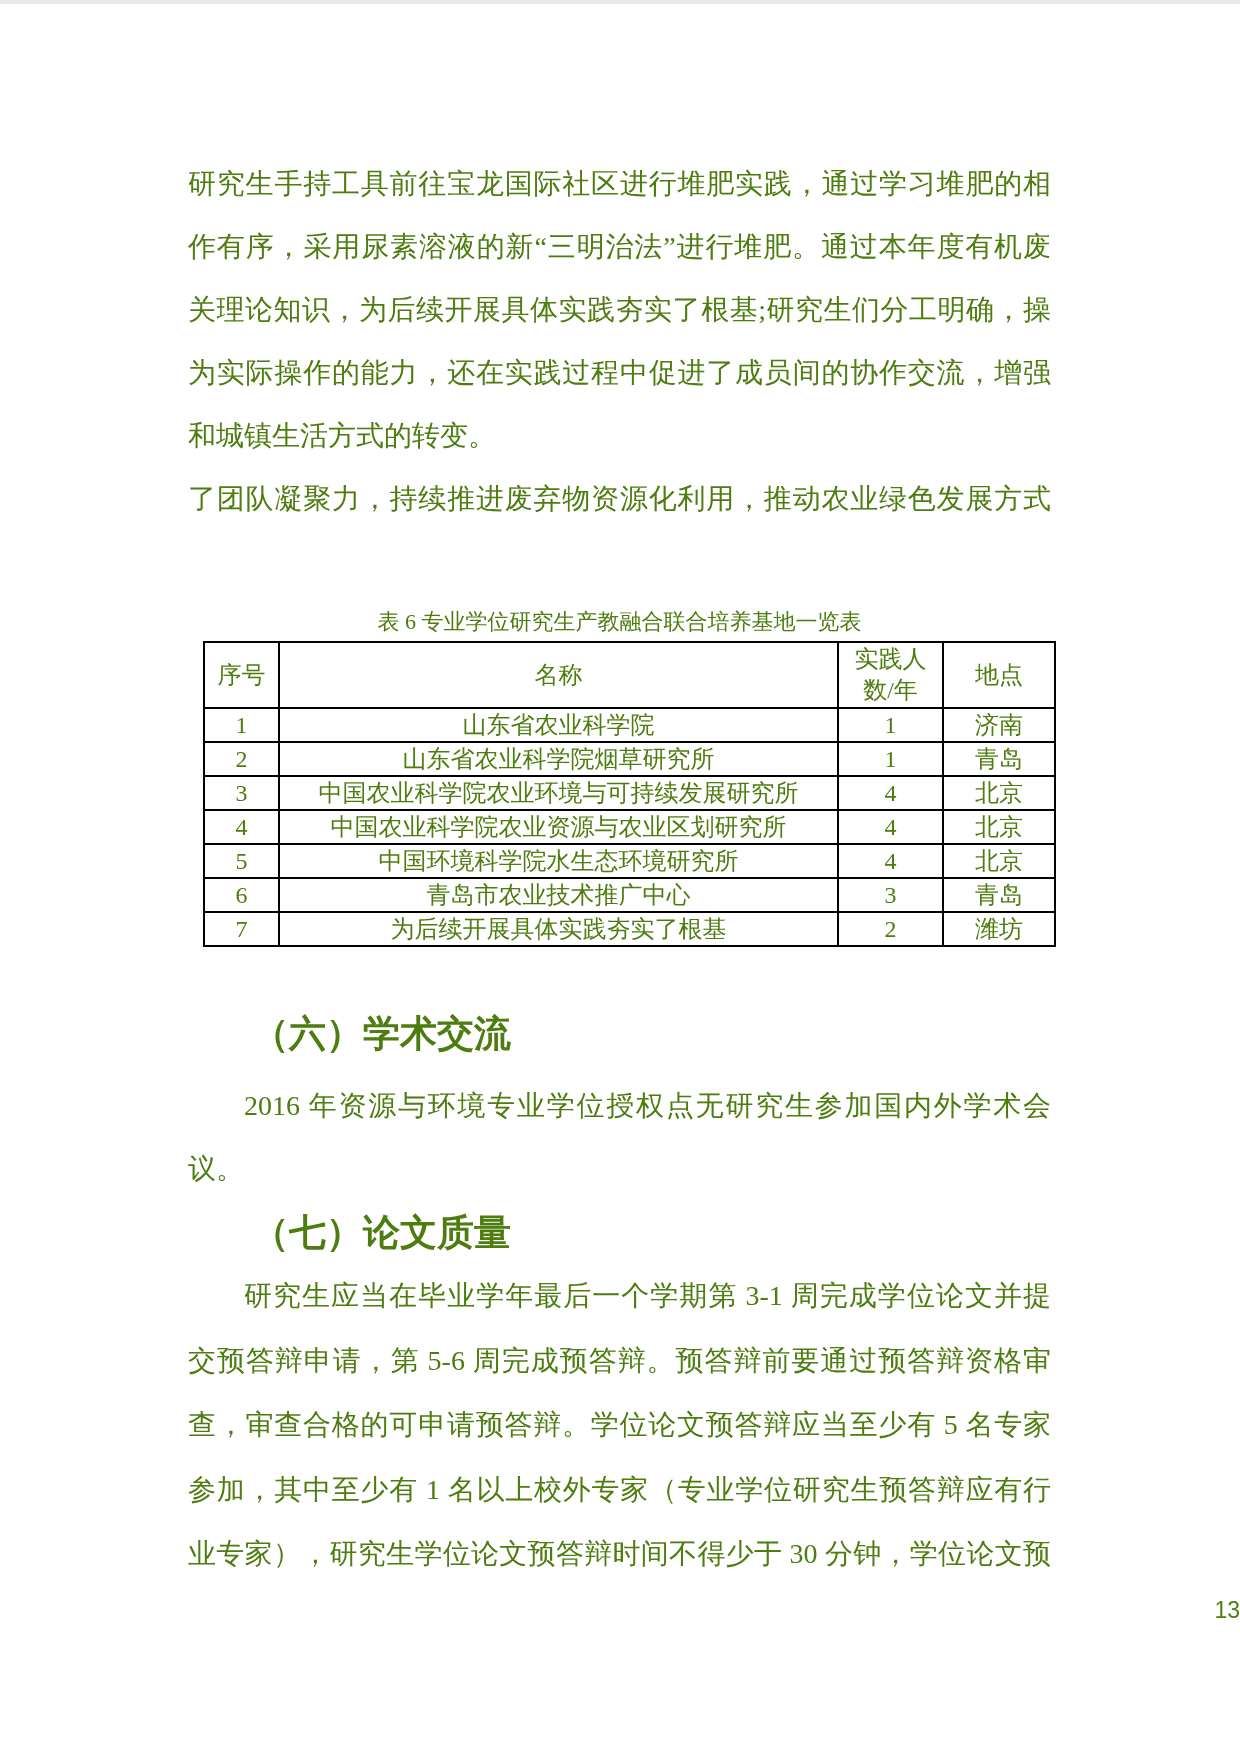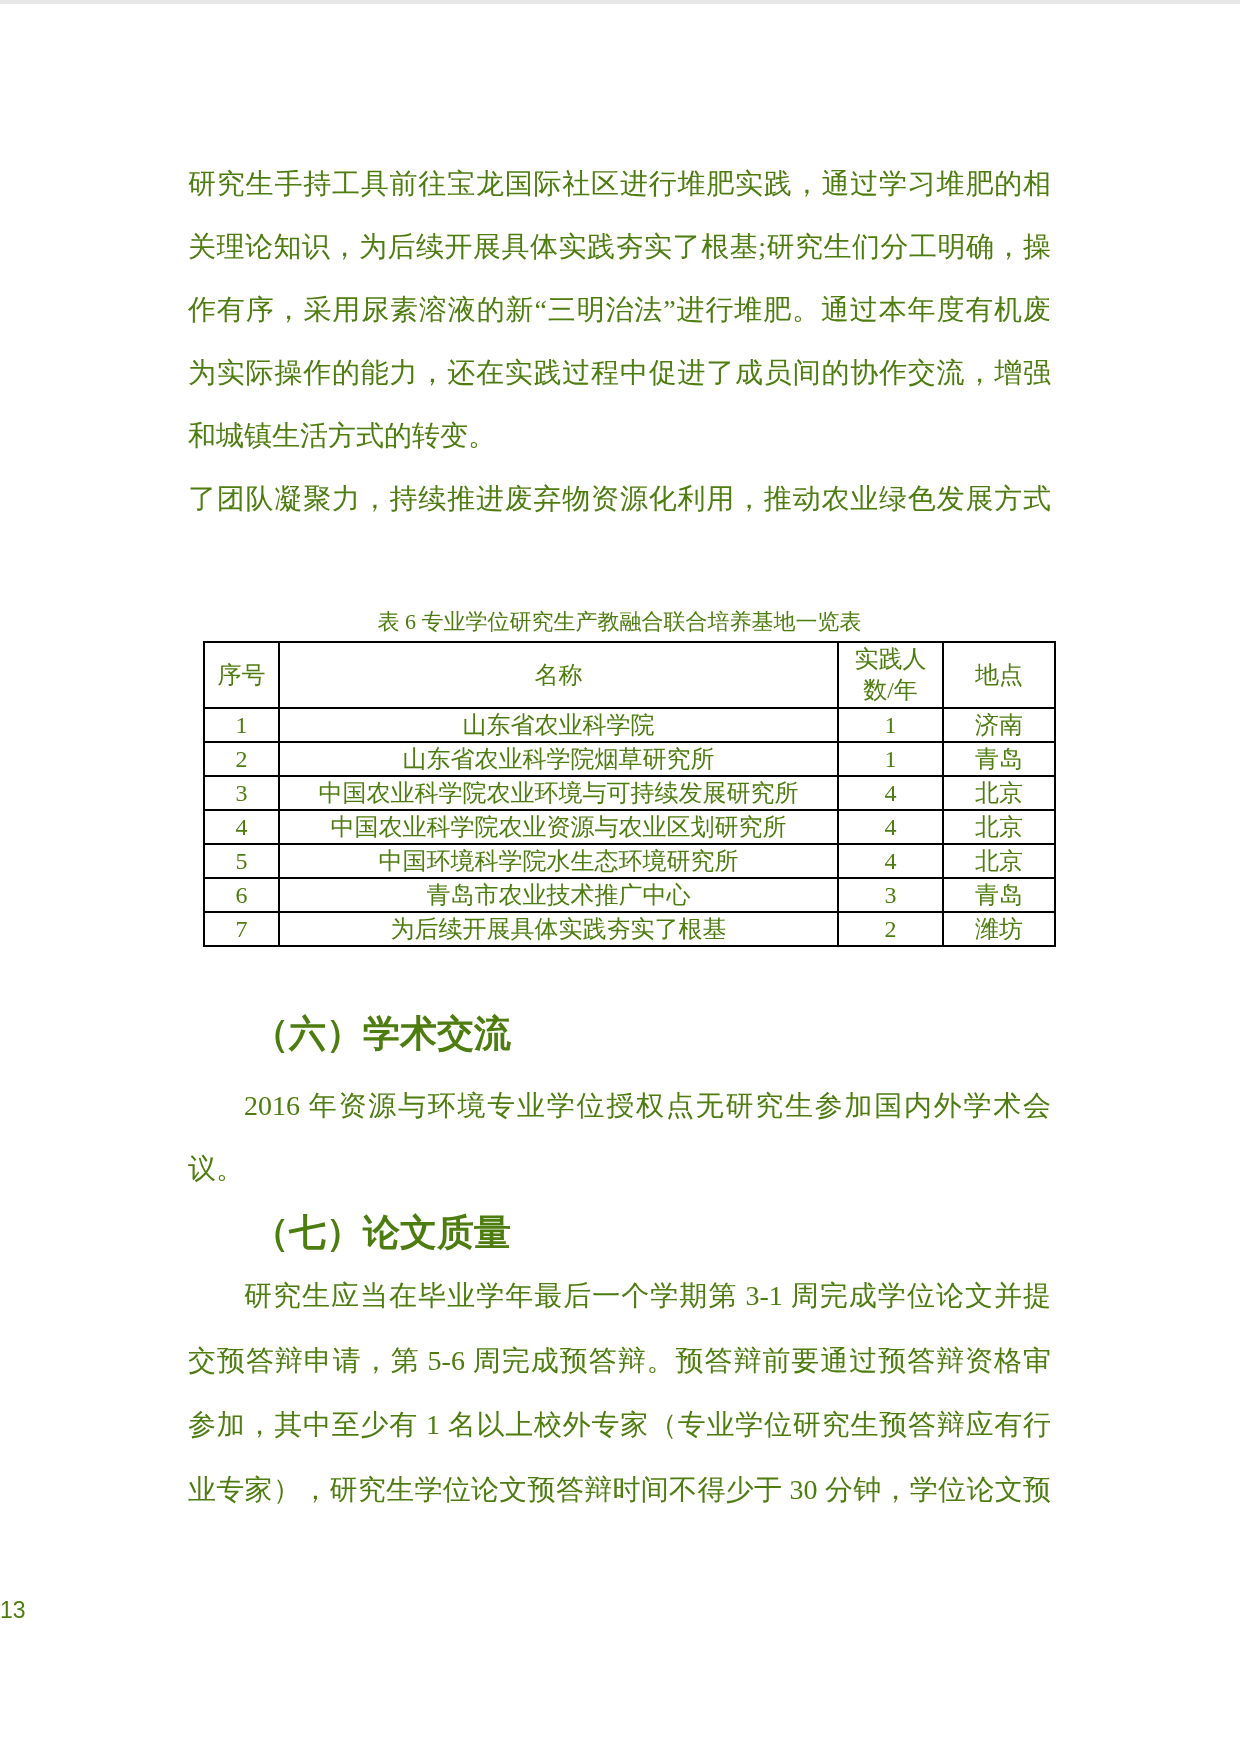--- a/index.html
+++ b/index.html
@@ -54,34 +54,34 @@
     font-size:37px;line-height:44px;
     white-space:nowrap;
   }
   .h6{top:1008px;}
   .h7{top:1207px;}
   .para-s6{top:1070px;}
   .para-s7{top:1260px;}
   .para-s7 .line{line-height:64.5px;height:64.5px;}
   .pagenum{
     position:absolute;left:0;top:1593px;width:1240px;
-    text-align:left;
+    text-align:right;
     font-family:"Liberation Sans","DejaVu Sans",sans-serif;
     font-size:23px;line-height:27px;
   }
 </style>
 </head>
 <body>
 
 <div class="page">
 
   <div class="para para1">
     <div class="line just">研究生手持工具前往宝龙国际社区进行堆肥实践，通过学习堆肥的相</div>
+    <div class="line just">作有序，采用尿素溶液的新“三明治法”进行堆肥。通过本年度有机废</div>
     <div class="line just">关理论知识，为后续开展具体实践夯实了根基;研究生们分工明确，操</div>
-    <div class="line just">作有序，采用尿素溶液的新“三明治法”进行堆肥。通过本年度有机废</div>
     <div class="line just">为实际操作的能力，还在实践过程中促进了成员间的协作交流，增强</div>
     <div class="line">和城镇生活方式的转变。</div>
     <div class="line just">了团队凝聚力，持续推进废弃物资源化利用，推动农业绿色发展方式</div>
   </div>
 
   <div class="caption">表 6  专业学位研究生产教融合联合培养基地一览表</div>
 
   <table class="t6">
     <colgroup>
       <col style="width:75px">
@@ -145,19 +145,20 @@
   <div class="sec-heading h6">（六）学术交流</div>
   <div class="para para-s6">
     <div class="line just indent">2016 年资源与环境专业学位授权点无研究生参加国内外学术会</div>
     <div class="line">议。</div>
   </div>
 
   <div class="sec-heading h7">（七）论文质量</div>
   <div class="para para-s7">
     <div class="line just indent">研究生应当在毕业学年最后一个学期第 3-1 周完成学位论文并提</div>
     <div class="line just">交预答辩申请，第 5-6 周完成预答辩。预答辩前要通过预答辩资格审</div>
+    <div class="line just">查，审查合格的可申请预答辩。学位论文预答辩应当至少有 5 名专家</div>
     <div class="line just">参加，其中至少有 1 名以上校外专家（专业学位研究生预答辩应有行</div>
     <div class="line just">业专家），研究生学位论文预答辩时间不得少于 30 分钟，学位论文预</div>
   </div>
 
   <div class="pagenum">13</div>
 
 </div>
 
 </body></html>

